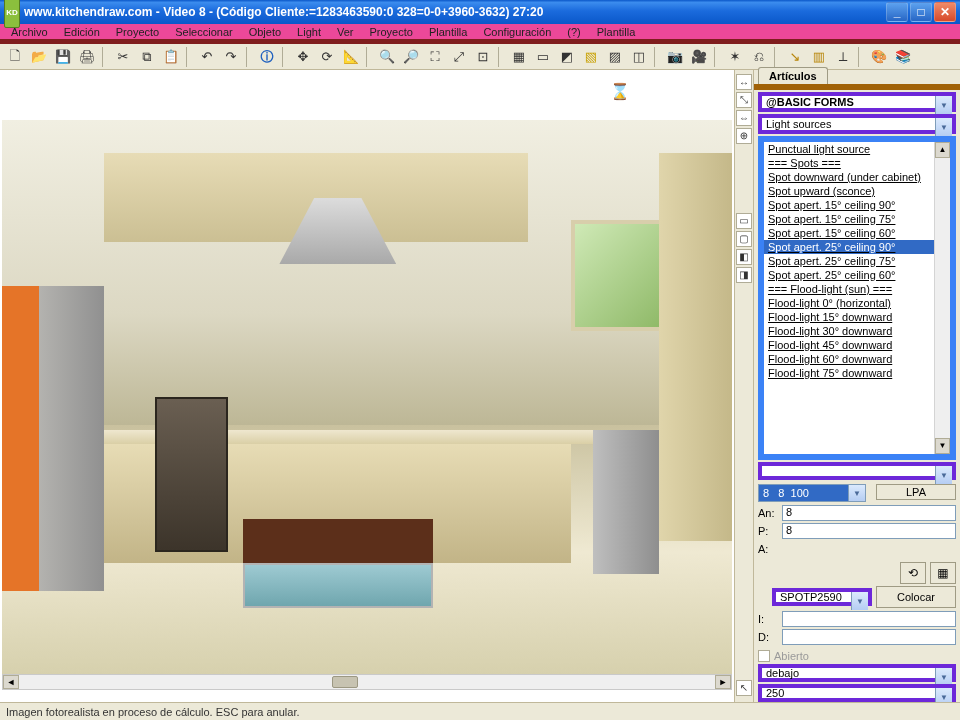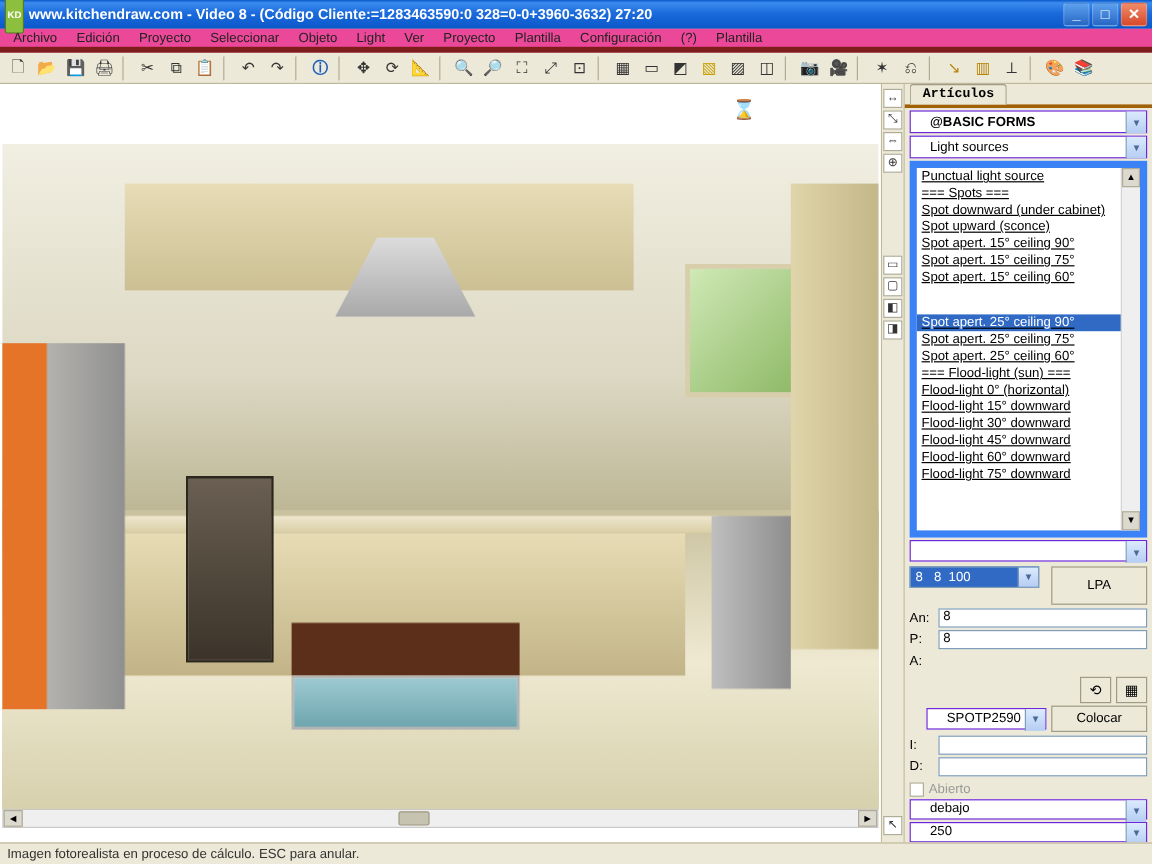--- a/index.html
+++ b/index.html
@@ -132,43 +132,43 @@
     display:flex;flex-direction:column;align-items:center;gap:2px;padding-top:4px;
   }
   .toolstrip .tb{width:16px;height:16px;border:1px solid #b0ac96;background:#fff;font-size:10px;line-height:14px;text-align:center;color:#333;}
   
   .panel{
     width:206px;
     background:#ece9d8;
     display:flex;flex-direction:column;
     font-size:11px;
   }
-  .panel .tabrow{height:20px;display:flex;align-items:flex-end;padding-left:4px;border-bottom:3px solid #a16207;font-family:Liberation Mono, monospace;}
+  .panel .tabrow{height:20px;display:flex;align-items:flex-end;padding-left:4px;border-bottom:6px solid #a16207;}
   .panel .tab{padding:2px 10px;background:#ece9d8;border:1px solid #9f9b84;border-bottom:none;border-radius:3px 3px 0 0;font-weight:bold;}
-  .panel .dd{height:20px;border:1px solid #6d28d9;background:#fff;margin:2px 4px 0 4px;display:flex;align-items:center;padding:0 16px;position:relative;}
+  .panel .dd{height:20px;border:4px solid #6d28d9;background:#fff;margin:2px 4px 0 4px;display:flex;align-items:center;padding:0 4px;position:relative;}
   .panel .dd.bold{font-weight:bold;}
   .panel .dd .arrow{position:absolute;right:0;top:0;width:17px;height:18px;background:linear-gradient(to bottom,#dbeafd,#b5cdf3);border-left:1px solid #7f9db9;display:flex;align-items:center;justify-content:center;font-size:8px;color:#4a6a99;}
   .panel .listbox{
     margin:2px 4px 0 4px;
     border:6px solid #3b82f6;
     background:#fff;
     height:330px;
     overflow:hidden;
     position:relative;
     text-decoration:underline;
   }
   .panel .listbox .item{padding:1px 4px;white-space:nowrap;cursor:default;}
-  .panel .listbox .item.sel{background:#316ac5;color:#fff;margin-top:24px;}
+  .panel .listbox .item.sel{background:#316ac5;color:#fff;}
   .panel .listbox .vsb{position:absolute;top:0;right:0;bottom:0;width:16px;background:#efefef;border-left:1px solid #d4d4d4;}
   .panel .listbox .vsb .ar{height:16px;background:#dcd9cf;border:1px solid #b0ac96;font-size:8px;text-align:center;line-height:14px;}
   .panel .listbox .vsb .arB{position:absolute;bottom:0;left:0;right:0;}
   .panel .dd.small{height:18px;}
   .bluefield{background:#316ac5;color:#fff;border:1px solid #7f9db9;margin:4px 0 0 4px;height:18px;padding:1px 4px;display:flex;align-items:center;width:108px;position:relative;}
   .bluefield .arrow{position:absolute;right:0;top:0;width:17px;height:16px;background:linear-gradient(to bottom,#dbeafd,#b5cdf3);border-left:1px solid #7f9db9;display:flex;align-items:center;justify-content:center;font-size:8px;color:#4a6a99;}
-  .lpa-btn{display:inline-flex;align-items:center;justify-content:center;width:80px;height:32px;border:1px solid #9f9b84;background:#ece9d8;margin:4px 4px 0 0;}
+  .lpa-btn{display:inline-flex;align-items:center;justify-content:center;width:80px;height:16px;border:1px solid #9f9b84;background:#ece9d8;margin:4px 4px 0 0;}
   .dimgrid{margin:2px 4px 0 4px;}
   .dimrow{display:flex;align-items:center;height:18px;gap:2px;}
   .dimrow label{width:22px;text-align:left;}
   .dimrow .inp{flex:1;height:16px;border:1px solid #7f9db9;background:#fff;padding:0 3px;}
   .btnrow{display:flex;gap:4px;margin:4px 4px 0 4px;justify-content:flex-end;}
   .iconbtn{width:26px;height:22px;border:1px solid #9f9b84;background:#ece9d8;display:flex;align-items:center;justify-content:center;font-size:12px;}
   .colocar{width:80px;height:22px;border:1px solid #9f9b84;background:#ece9d8;display:flex;align-items:center;justify-content:center;}
   .panel .section-split{display:flex;gap:4px;align-items:flex-start;}
   .checkbox-row{display:flex;align-items:center;gap:4px;margin:4px 4px 0 4px;color:#9a9a9a;}
   .checkbox-row .cb{width:12px;height:12px;border:1px solid #b0ac96;background:#fff;}

